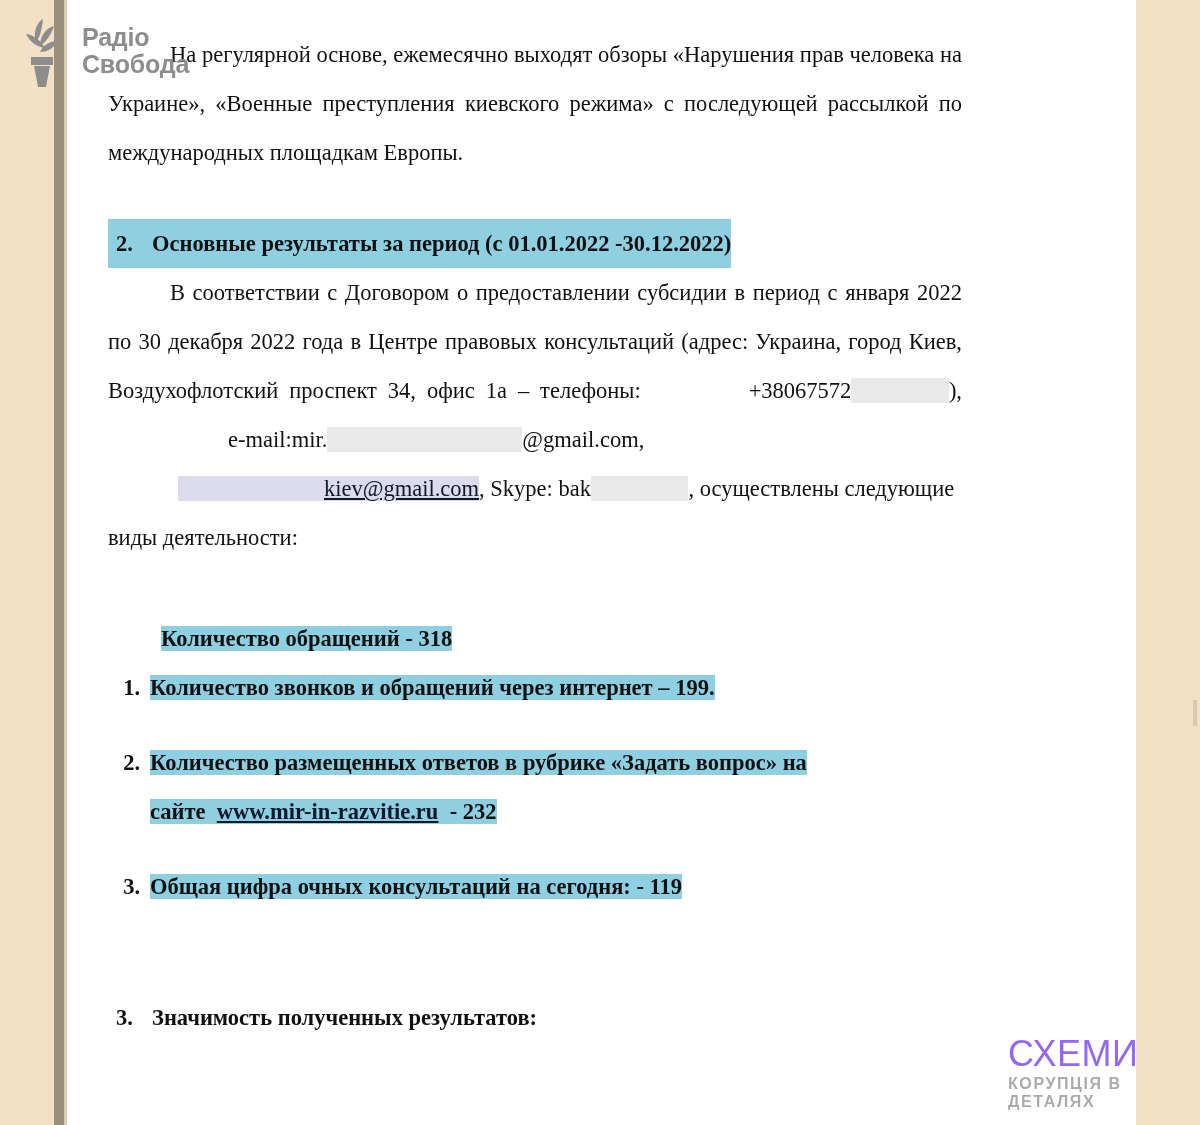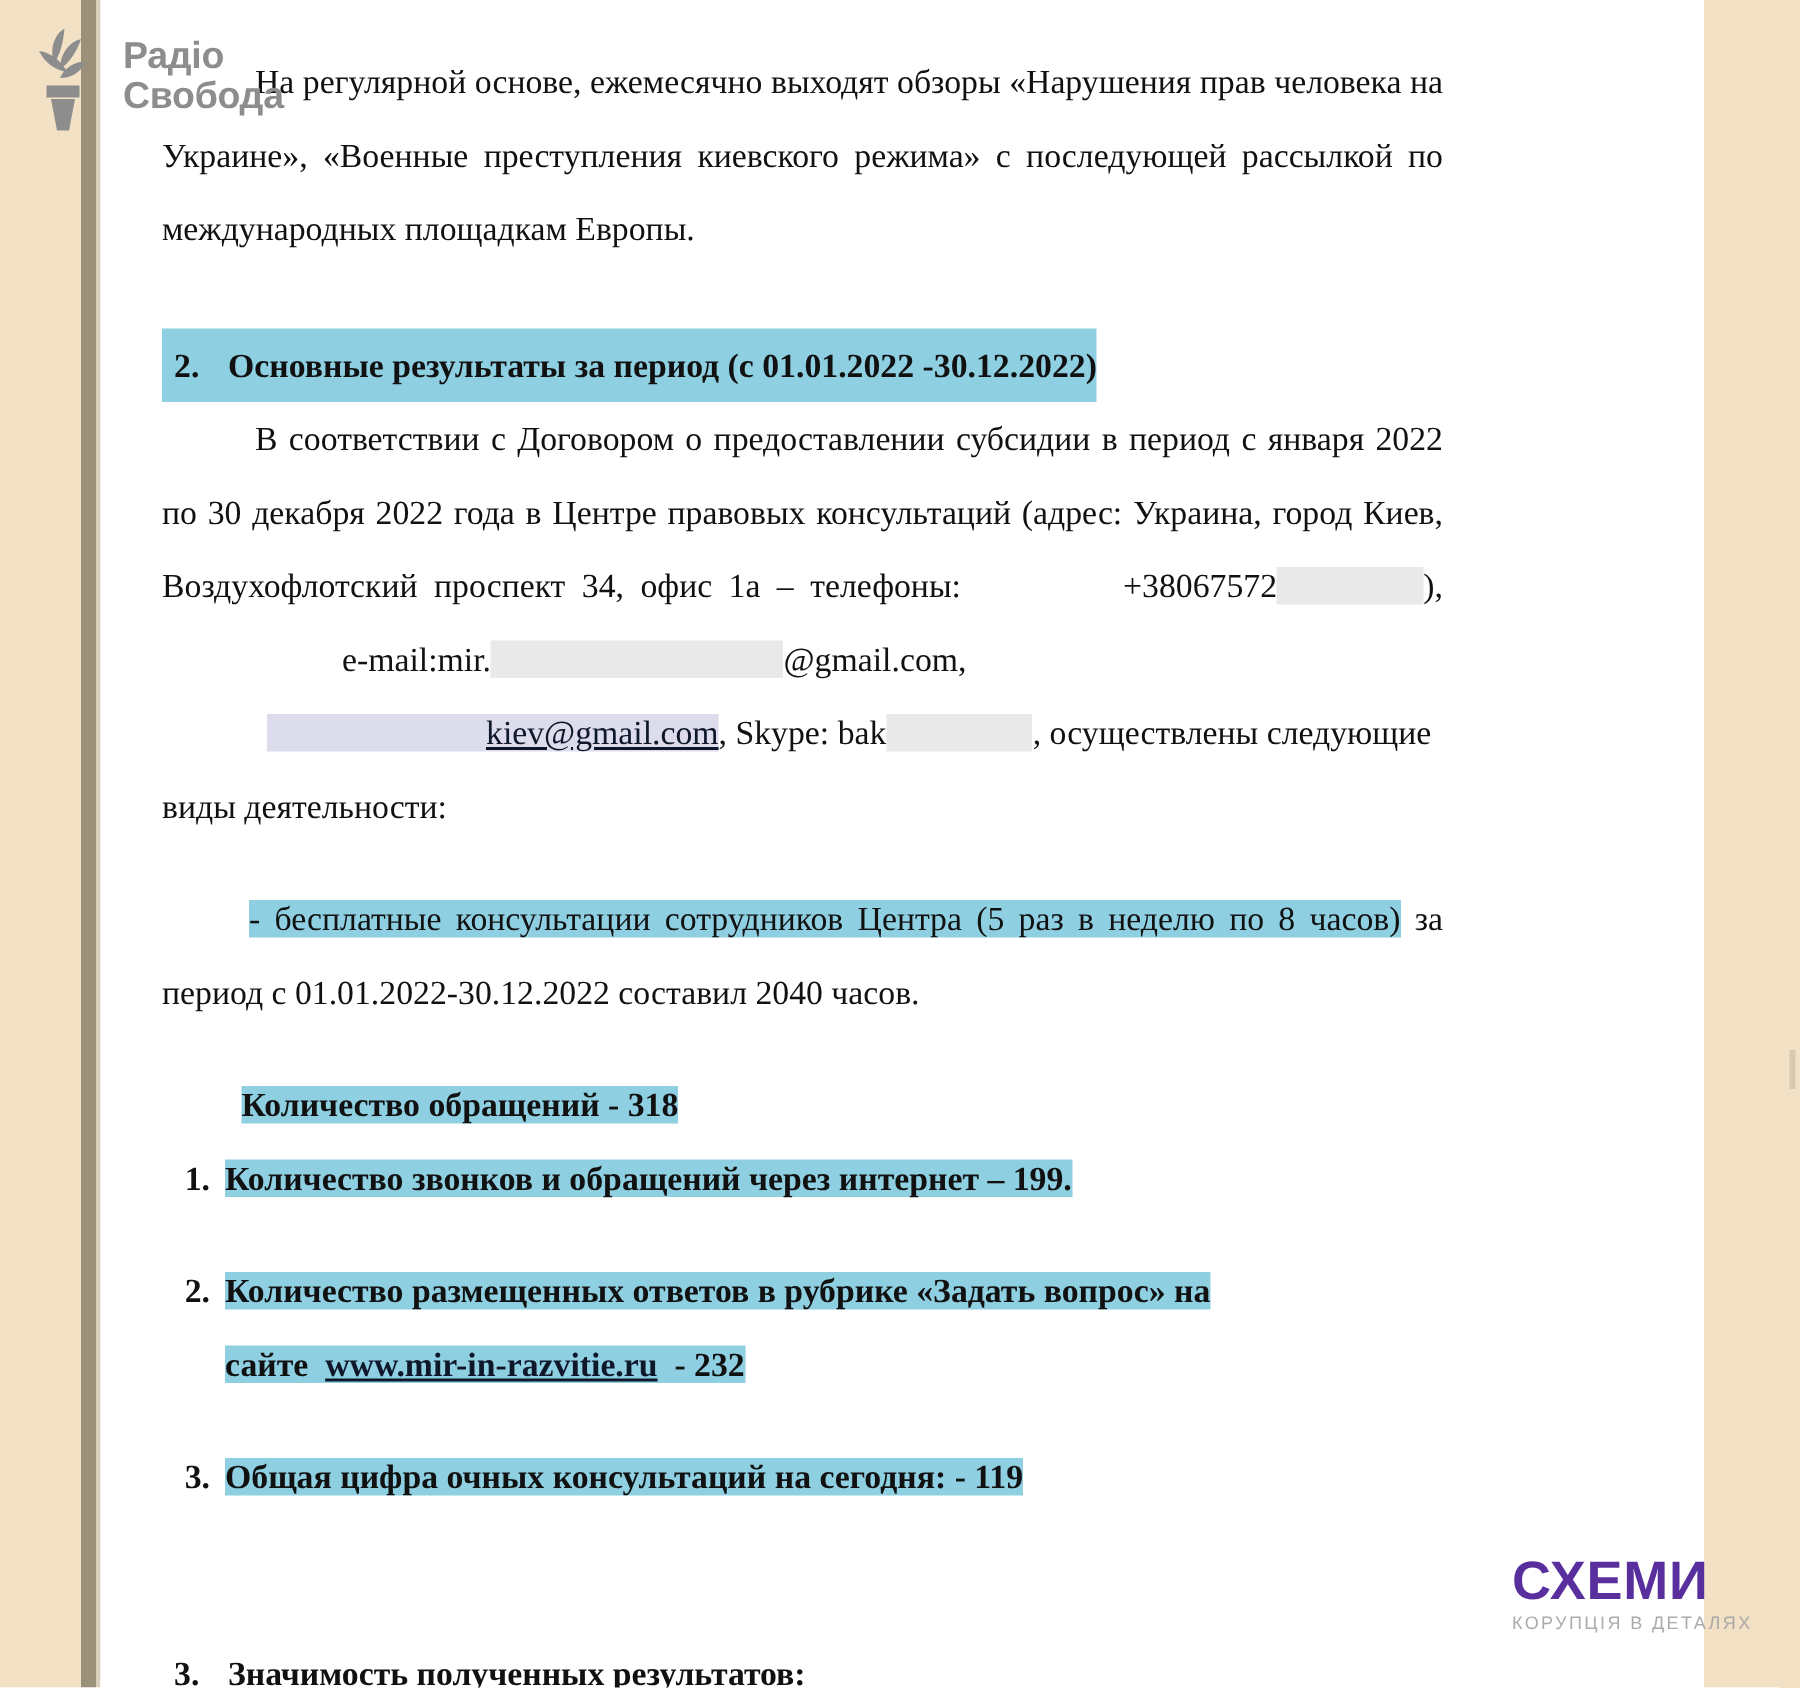--- a/index.html
+++ b/index.html
@@ -157,29 +157,29 @@
     position: absolute;
     left: 1008px;
     top: 1036px;
     width: 190px;
     z-index: 5;
     pointer-events: none;
     font-family: "Liberation Sans", "DejaVu Sans", sans-serif;
   }
   .wm-main {
     font-size: 36px;
-    font-weight: bold;
-    color: #4c1d95;
+    font-weight: normal;
+    color: #8b5cf6;
     letter-spacing: 0.5px;
     line-height: 1;
     opacity: 0.92;
   }
   .wm-sub {
-    font-size: 12px;
-    font-weight: normal;
+    font-size: 16px;
+    font-weight: bold;
     color: #a3a3a3;
     letter-spacing: 1.6px;
     margin-top: 3px;
     opacity: 0.9;
   }
 
   .edge-artifact {
     position: absolute;
     left: 1193px;
     top: 700px;
@@ -231,22 +231,20 @@
     </div>
 
     <p class="para"><span>В соответствии с Договором о предоставлении субсидии   в период с января    2022 по 30 декабря 2022 года в Центре правовых консультаций (адрес: Украина, город Киев, Воздухофлотский проспект 34, офис 1а – телефоны:</span><span style="display:inline-block;width:108px"></span><span>+38067572</span><span class="redact">XXXXXX</span><span>),</span><span style="display:inline-block;width:120px"></span><span>e-mail:mir.</span><span class="redact">XXXXXXXXXXXX</span><span>@gmail.com,</span>
     </p>
 
     <p class="para noindent" style="text-align:left"><span style="display:inline-block;width:70px"></span><span class="redact-lav">XXXXXXXX</span><a href="#" class="link-blue hl-lav">kiev@gmail.com</a><span>, Skype: bak</span><span class="redact">XXXXXX</span><span>, осуществлены следующие виды деятельности:</span>
     </p>
 
     <div class="spacer-sm"></div>
 
-    <p class="dash-block"><span class="hl">- бесплатные консультации сотрудников Центра (5 раз в неделю по 8 часов)</span><span> за период с 01.01.2022-30.12.2022 составил 2040 часов.</span>
-    </p>
 
     <div class="spacer-sm"></div>
 
     <div class="lead-pad">
       <span class="hl bold">Количество обращений - 318</span>
     </div>
 
     <div class="numlist-row">
       <span class="numlist-num">1.</span>
       <span class="numlist-body"><span class="hl">Количество звонков и обращений через интернет – 199.</span></span>

